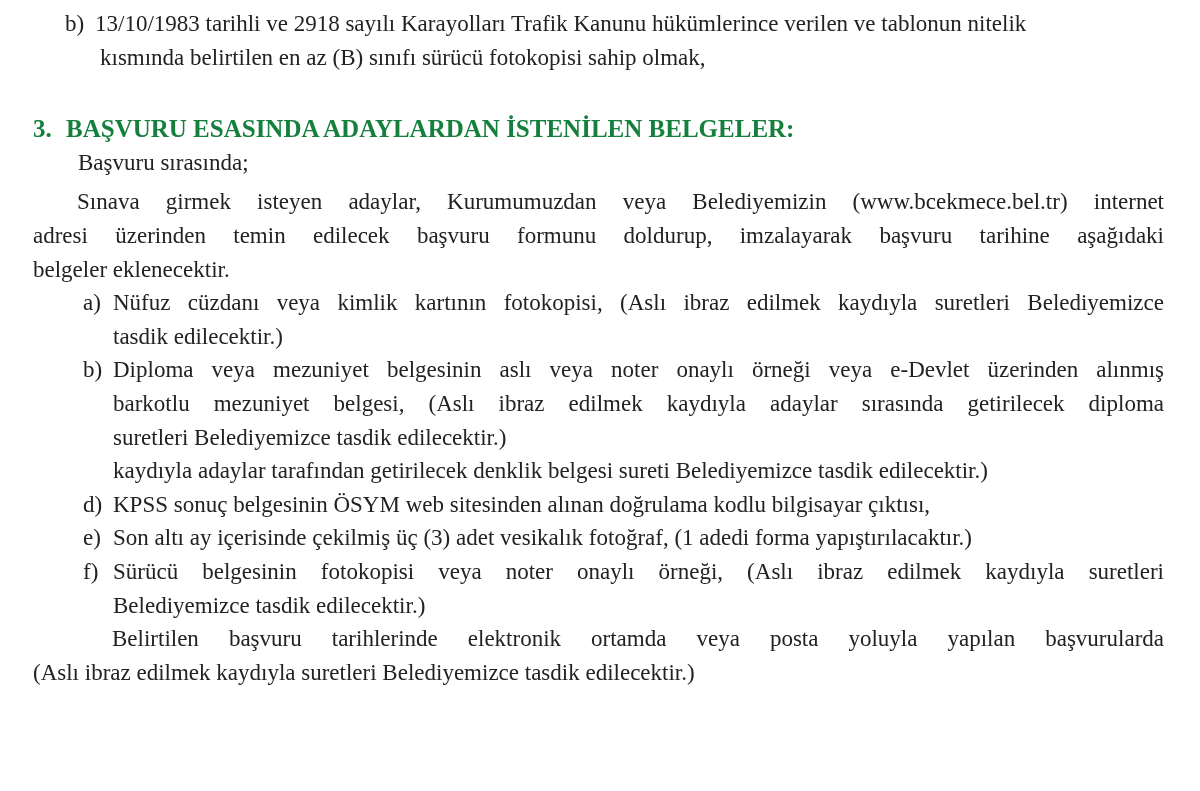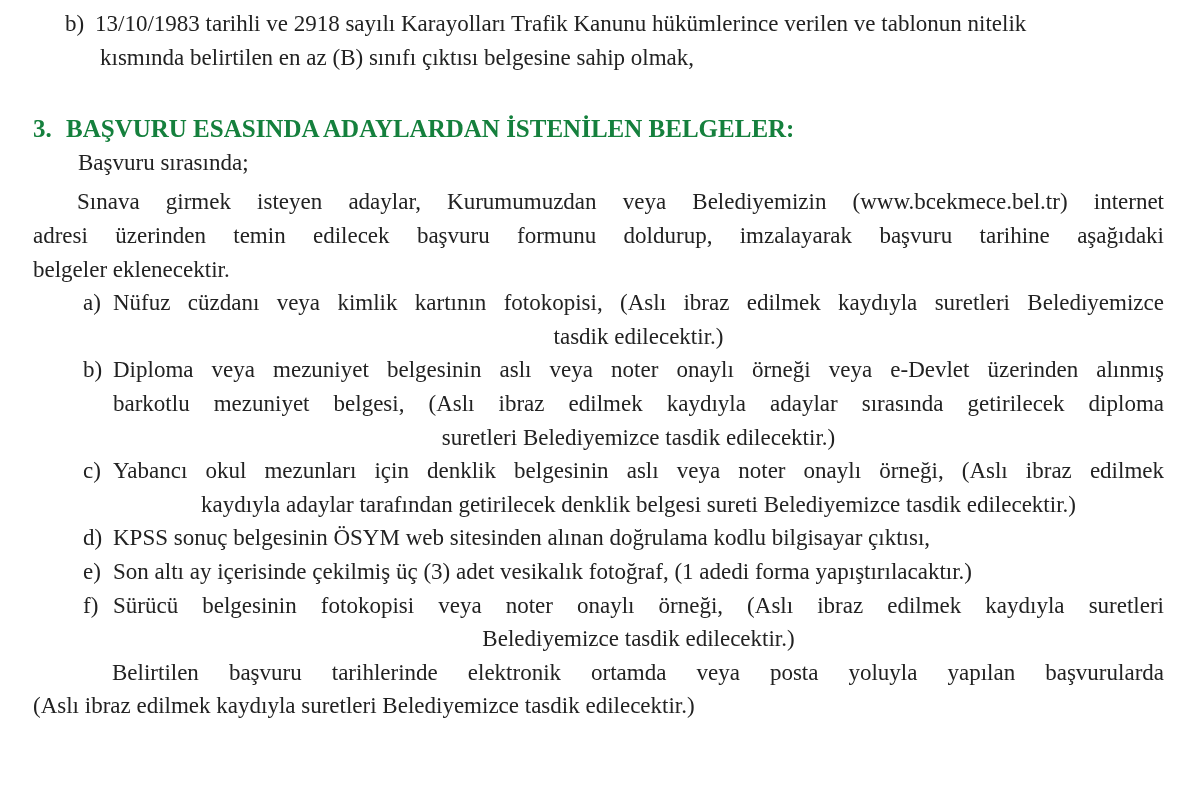--- a/index.html
+++ b/index.html
@@ -39,57 +39,56 @@
   
   .prev-first { padding-left: 32px; }
   .pl67 { padding-left: 67px; }
   
   .pl45 { padding-left: 45px; }
   
   .pl44 { padding-left: 44px; margin-top: 6px; }
   .pl79 { padding-left: 79px; }
   
   .ifirst { padding-left: 50px; }
-  .icont  { padding-left: 80px; text-align: center; }
+  .icont  { padding-left: 80px; }
   .heading {
     margin-top: 38px;
     font-weight: bold;
     font-size: 25px;
     color: #15803d;
     white-space: nowrap;
   }
   .h-num {
     display: inline-block;
     width: 33px;
   }
 </style>
 </head>
 <body>
 
 <div class="page">
 
   <div class="ln prev-first"><span class="marker mk30">b)</span><span>13/10/1983 tarihli ve 2918 sayılı Karayolları Trafik Kanunu hükümlerince verilen ve tablonun nitelik</span></div>
-  <div class="ln pl67">kısmında belirtilen en az (B) sınıfı çıktısı belgesine sahip olmak,</div>
+  <div class="ln pl67">kısmında belirtilen en az (B) sınıfı sürücü fotokopisi sahip olmak,</div>
 
   <div class="ln heading"><span class="h-num">3.</span><span>BAŞVURU ESASINDA ADAYLARDAN İSTENİLEN BELGELER:</span></div>
 
   <div class="ln pl45">Başvuru sırasında;</div>
 
   <div class="ln jl pl44">Sınava girmek isteyen adaylar, Kurumumuzdan veya Belediyemizin (www.bcekmece.bel.tr) internet</div>
   <div class="ln jl">adresi üzerinden temin edilecek başvuru formunu doldurup, imzalayarak başvuru tarihine aşağıdaki</div>
   <div class="ln">belgeler eklenecektir.</div>
 
   <div class="ln jl ifirst"><span class="marker mk30">a)</span><span>Nüfuz cüzdanı veya kimlik kartının fotokopisi, (Aslı ibraz edilmek kaydıyla suretleri Belediyemizce</span></div>
   <div class="ln icont">tasdik edilecektir.)</div>
 
   <div class="ln jl ifirst"><span class="marker mk30">b)</span><span>Diploma veya mezuniyet belgesinin aslı veya noter onaylı örneği veya e-Devlet üzerinden alınmış</span></div>
   <div class="ln jl icont">barkotlu mezuniyet belgesi, (Aslı ibraz edilmek kaydıyla adaylar sırasında getirilecek diploma</div>
   <div class="ln icont">suretleri Belediyemizce tasdik edilecektir.)</div>
 
-  <div class="ln jl ifirst"><span class="marker mk30">c)</span><span>Yabancı okul mezunları için denklik belgesinin aslı veya noter onaylı örneği, (Aslı ibraz edilmek</span></div>
   <div class="ln icont">kaydıyla adaylar tarafından getirilecek denklik belgesi sureti Belediyemizce tasdik edilecektir.)</div>
 
   <div class="ln ifirst"><span class="marker mk30">d)</span><span>KPSS sonuç belgesinin ÖSYM web sitesinden alınan doğrulama kodlu bilgisayar çıktısı,</span></div>
 
   <div class="ln ifirst"><span class="marker mk30">e)</span><span>Son altı ay içerisinde çekilmiş üç (3) adet vesikalık fotoğraf, (1 adedi forma yapıştırılacaktır.)</span></div>
 
   <div class="ln jl ifirst"><span class="marker mk30">f)</span><span>Sürücü belgesinin fotokopisi veya noter onaylı örneği, (Aslı ibraz edilmek kaydıyla suretleri</span></div>
   <div class="ln icont">Belediyemizce tasdik edilecektir.)</div>
 
   <div class="ln jl pl79">Belirtilen başvuru tarihlerinde elektronik ortamda veya posta yoluyla yapılan başvurularda</div>

